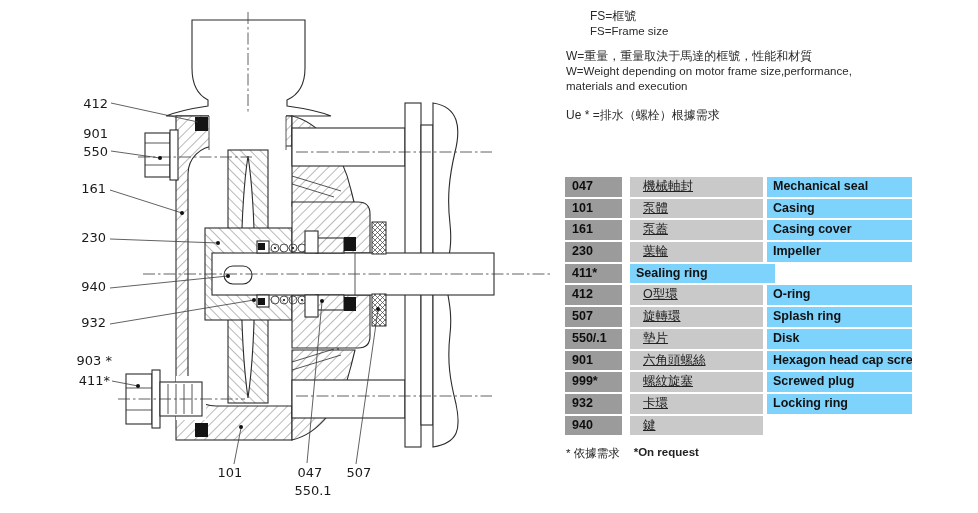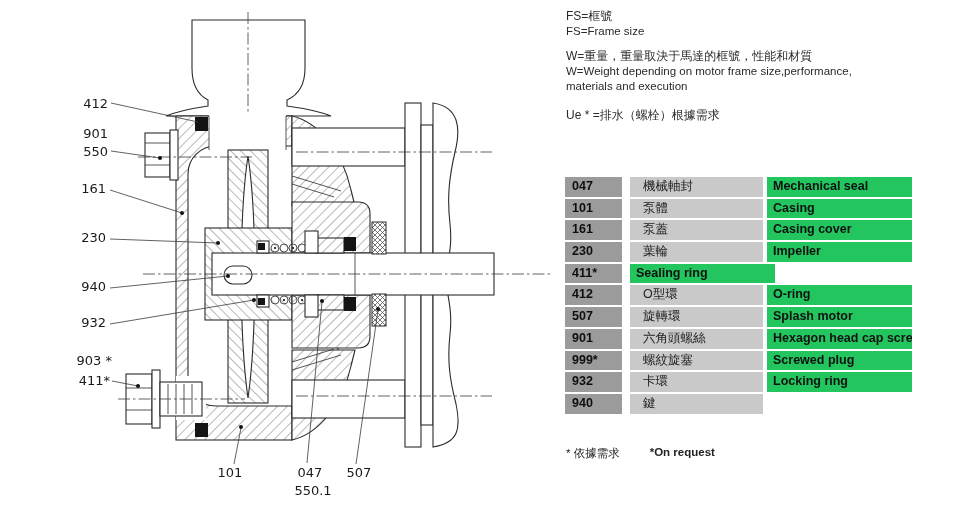--- a/index.html
+++ b/index.html
@@ -3,31 +3,31 @@
 <meta charset="utf-8">
 <style>
   html,body{margin:0;padding:0;background:#fff;}
   .canvas{position:relative;width:978px;height:513px;background:#ffffff;overflow:hidden;
           font-family:"Liberation Sans","DejaVu Sans",sans-serif;color:#1c1c1c;}
   svg text{font-family:"DejaVu Sans","Liberation Sans",sans-serif;}
 
   
   .note{position:absolute;left:566px;font-size:11.5px;line-height:15px;color:#2a2a2a;white-space:nowrap;}
   .note .zh{font-size:12px;}
-  #note-fs{top:9px;} #note-w{top:49px;} #note-ue{top:108px;}
+  #note-fs{top:9px;margin-left:24px;} #note-w{top:49px;} #note-ue{top:108px;}
 
   
   .ptable{position:absolute;left:565px;top:177px;width:347px;}
   .prow{display:flex;height:19.7px;margin-bottom:2px;}
   .prow>div{box-sizing:border-box;line-height:19.7px;font-size:12.5px;overflow:hidden;white-space:nowrap;}
   .c-no{width:57px;background:#9b9b9b;margin-right:8px;padding-left:7px;font-weight:bold;color:#0e0e0e;}
-  .c-zh{width:133px;background:#c9c9c9;margin-right:4px;padding-left:13px;color:#222;}
-  .c-en{width:145px;background:#22c55e;padding-left:6px;font-weight:bold;color:#111;}
-
-  .footnote{position:absolute;left:566px;top:446px;font-size:11.5px;color:#222;display:flex;gap:30px;}
+  .c-zh{width:133px;background:#c9c9c9;margin-right:4px;padding-left:13px;color:#222;text-decoration:underline;}
+  .c-en{width:145px;background:#7dd3fc;padding-left:6px;font-weight:bold;color:#111;}
+
+  .footnote{position:absolute;left:566px;top:446px;font-size:11.5px;color:#222;display:flex;gap:14px;}
   .footnote .en{font-weight:bold;}
 
   
   .ol{fill:#ffffff;stroke:#2b2b2b;stroke-width:1.1;}
   .hA{fill:url(#h1);stroke:#2b2b2b;stroke-width:1.1;}
   .hB{fill:url(#h2);stroke:#2b2b2b;stroke-width:1.1;}
   .xh{fill:url(#xh);stroke:#2b2b2b;stroke-width:1;}
   .thin{stroke:#2b2b2b;stroke-width:0.8;fill:none;}
   .cl{stroke:#3a3a3a;stroke-width:0.8;fill:none;stroke-dasharray:12 3 2.5 3;}
   .ldr{stroke:#3a3a3a;stroke-width:0.8;fill:none;}
@@ -250,21 +250,26 @@
       <div class="c-en">Sealing ring</div>
     </div>
     <div class="prow">
       <div class="c-no">412</div>
       <div class="c-zh">O型環</div>
       <div class="c-en">O-ring</div>
     </div>
     <div class="prow">
       <div class="c-no">507</div>
       <div class="c-zh">旋轉環</div>
-      <div class="c-en">Splash motor</div>
+      <div class="c-en">Splash ring</div>
+    </div>
+    <div class="prow">
+      <div class="c-no">550/.1</div>
+      <div class="c-zh">墊片</div>
+      <div class="c-en">Disk</div>
     </div>
     <div class="prow">
       <div class="c-no">901</div>
       <div class="c-zh">六角頭螺絲</div>
       <div class="c-en">Hexagon head cap screw</div>
     </div>
     <div class="prow">
       <div class="c-no">999*</div>
       <div class="c-zh">螺紋旋塞</div>
       <div class="c-en">Screwed plug</div>

